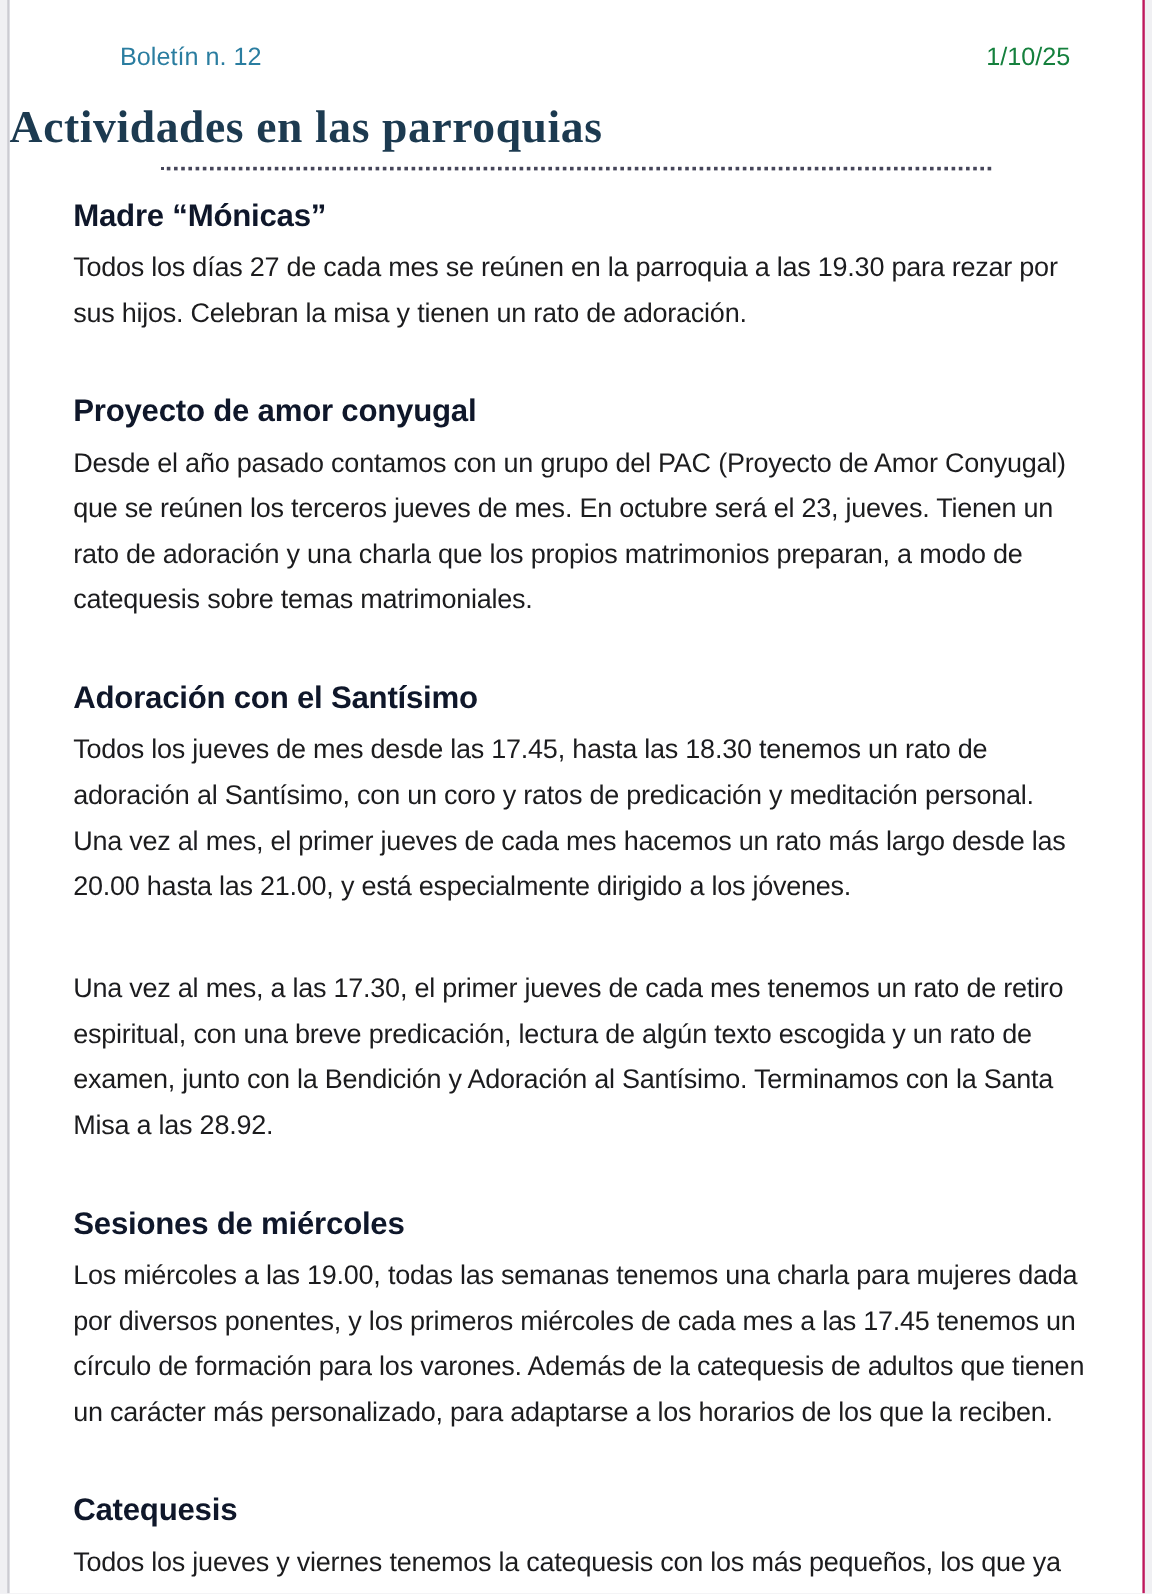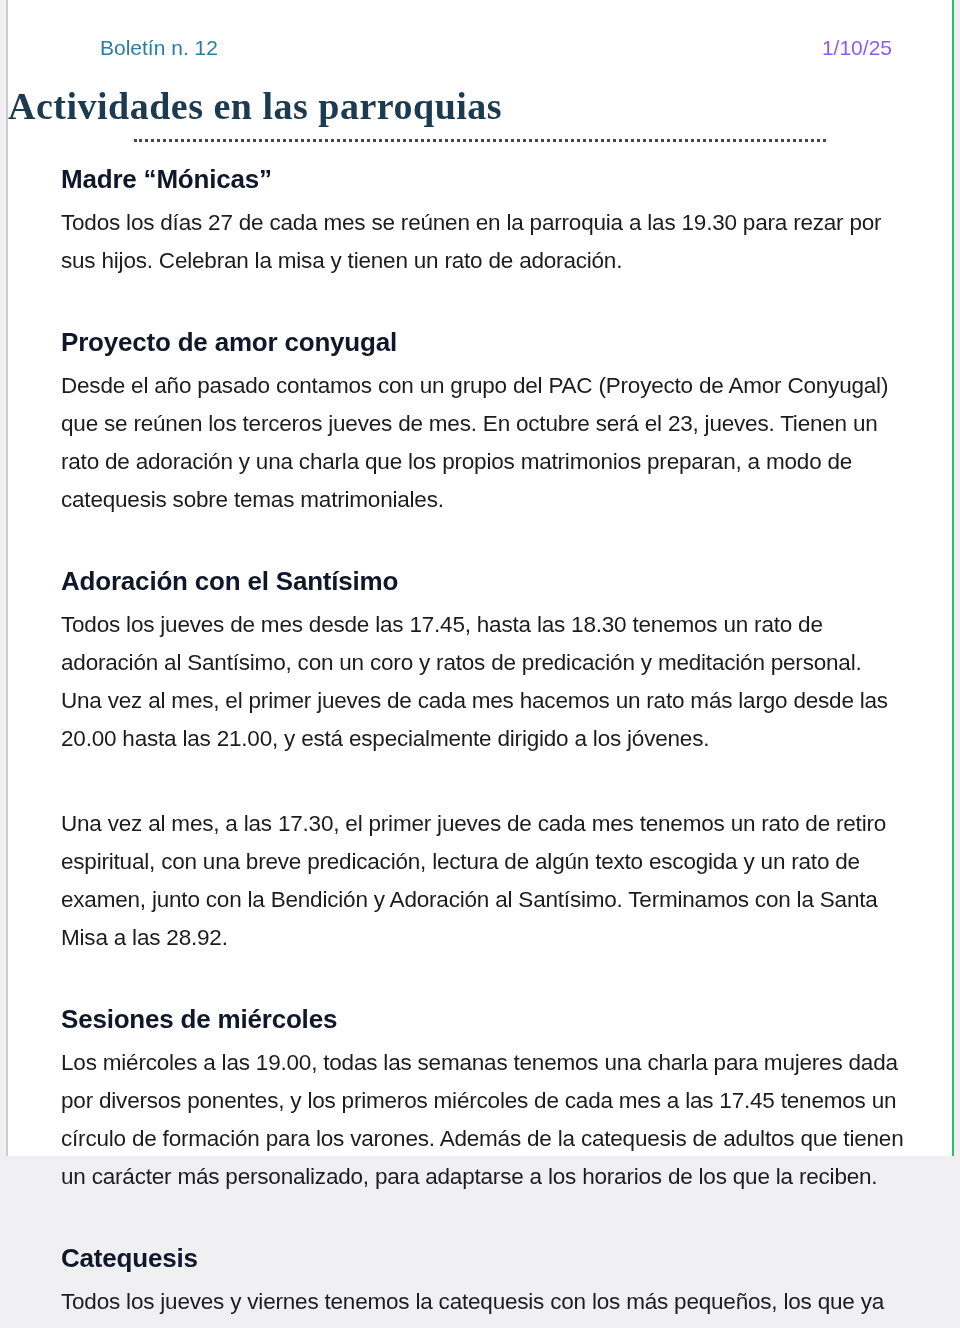--- a/index.html
+++ b/index.html
@@ -13,36 +13,36 @@
     width: 960px;
     height: 1328px;
     margin: 0 auto;
     overflow: hidden;
     box-sizing: border-box;
     background: #f0f0f3;
   }
   .page {
     box-sizing: border-box;
     margin: 0 6px;
-    height: 1156px;
+    height: 1328px;
     background: #ffffff;
     border-left: 2px solid #cbcbd2;
-    border-right: 2px solid #22c55e;
+    border-right: 2px solid #be185d;
   }
   .page-header {
     display: flex;
     justify-content: space-between;
     align-items: baseline;
     padding: 36px 60px 0 92px;
     color: #2a7da0;
     font-size: 21px;
     font-weight: 400;
   }
   .page-header .date {
-    color: #8b5cf6;
+    color: #15803d;
   }
   h1.doc-title {
     font-family: "Liberation Serif", serif;
     font-weight: 700;
     font-size: 38px;
     color: #1c3a50;
     text-align: left;
     margin: 24px 0 0 0;
     letter-spacing: 0.5px;
   }

